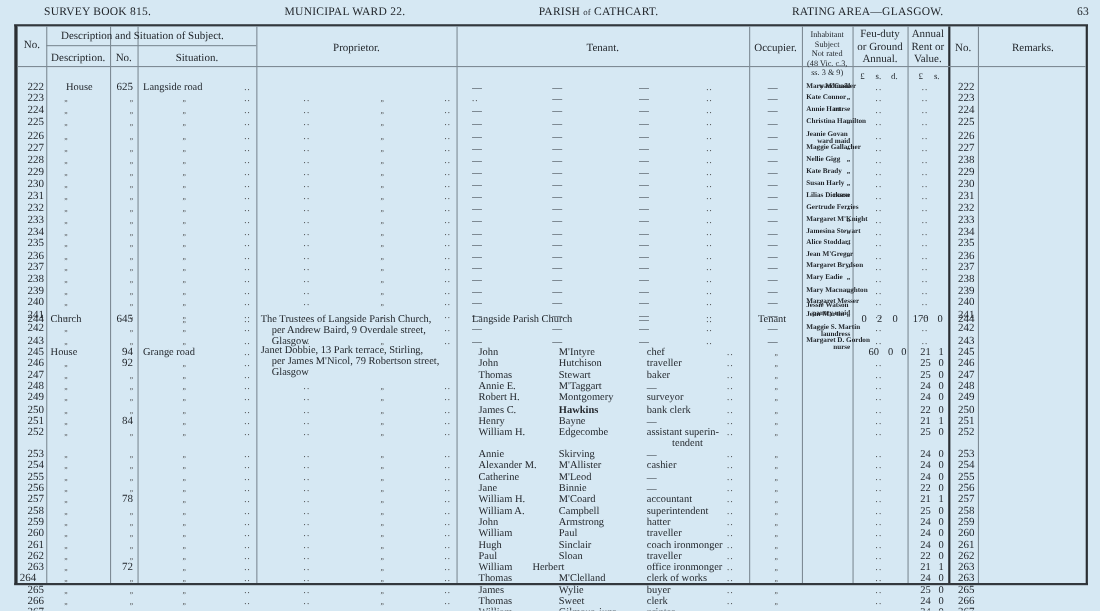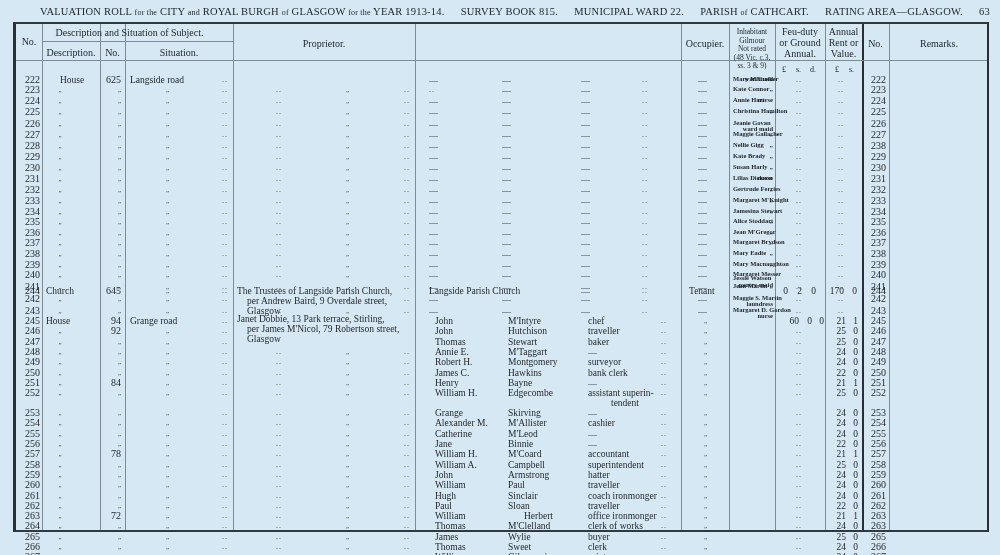--- a/index.html
+++ b/index.html
@@ -32,31 +32,20 @@
   .ditto { font-size:7px; color:#444; }
   .dots { font-size:8px; color:#333; letter-spacing:1px; }
   .dash { font-size:9px; }
   .tiny { font-size:6.5px; line-height:7px; font-weight:bold; }
   .money { font-size:9.5px; }
 </style>
 </head>
 <body>
 
 <div class="page-header">
-  <span>
-    <span>VALUATION ROLL</span>
-    <span class="sc">for the</span>
-    <span>CITY</span>
-    <span class="sc">and</span>
-    <span>ROYAL BURGH</span>
-    <span class="sc">of</span>
-    <span>GLASGOW</span>
-    <span class="sc">for the</span>
-    <span>YEAR 1913-14.</span>
-  </span>
   <span>SURVEY BOOK 815.</span>
   <span>MUNICIPAL WARD 22.</span>
   <span>
     <span>PARISH</span>
     <span class="sc">of</span>
     <span>CATHCART.</span>
   </span>
   <span>RATING AREA—GLASGOW.</span>
   <span>63</span>
 </div>
@@ -77,23 +66,24 @@
 
   <div class="hline" style="left:26px;width:191px;top:17px"></div>
   <div class="hline" style="left:0;right:0;top:36px"></div>
 
   <div class="hdr" style="left:0;width:26px;top:12px">No.</div>
   <div class="hdr" style="left:18px;width:191px;top:3px">Description and Situation of Subject.</div>
   <div class="hdr" style="left:26px;width:58px;top:23px">Description.</div>
   <div class="hdr" style="left:84px;width:25px;top:23px">No.</div>
   <div class="hdr" style="left:109px;width:108px;top:23px">Situation.</div>
   <div class="hdr" style="left:217px;width:182px;top:14px">Proprietor.</div>
+  <div class="hdr" style="left:399px;width:266px;top:14px">Tenant.</div>
   <div class="hdr" style="left:665px;width:48px;top:14px">Occupier.</div>
   <div class="hdr small" style="left:713px;width:46px;top:4px">
-    <div>Inhabitant Gilmour</div>
+    <div>Inhabitant Subject</div>
       <div>Not rated</div>
       <div>(48 Vic. c.3, ss. 3 &amp; 9)</div>
   </div>
   <div class="hdr" style="left:759px;width:50px;top:2px">
     <div>Feu-duty</div>
       <div>or Ground</div>
       <div>Annual.</div>
   </div>
   <div class="hdr" style="left:809px;width:37px;top:2px">
     <div>Annual</div>
@@ -667,21 +657,21 @@
       <div>
         <div class="cell num" style="top: 343.5px; left: 2px; width: 22px; text-align: right;">250</div>
         <div class="cell ditto" style="top: 343.5px; left: 34px; width: 20px; text-align: center;">„</div>
         <div class="cell ditto num" style="top: 343.5px; left: 85px; width: 20px; text-align: right;">„</div>
         <div class="cell ditto" style="top: 343.5px; left: 150px;">„</div>
         <div class="cell dots" style="top: 343.5px; left: 206px;">..</div>
         <div class="cell dots" style="top: 343.5px; left: 260px;">..</div>
         <div class="cell ditto" style="top: 343.5px; left: 330px;">„</div>
         <div class="cell dots" style="top: 343.5px; left: 388px;">..</div>
         <div class="cell " style="top: 343.5px; left: 419px;">James C.</div>
-        <div class="cell " style="top: 343.5px; left: 492px;">Hawkins</div>
+        <div class="cell " style="top: 343.5px; left: 492px; font-weight: bold;">Hawkins</div>
         <div class="cell " style="top: 343.5px; left: 572px;">bank clerk</div>
         <div class="cell dots" style="top: 343.5px; left: 645px;">..</div>
         <div class="cell ditto" style="top: 343.5px; left: 688px;">„</div>
         <div class="cell dots" style="top: 343.5px; left: 780px;">..</div>
         <div class="cell money" style="top: 343.5px; left: 810px; width: 20px; text-align: right;">22</div>
         <div class="cell money" style="top: 343.5px; left: 832px; width: 10px; text-align: right;">0</div>
         <div class="cell num" style="top: 343.5px; left: 846px; width: 24px; text-align: right;">250</div>
       </div>
       <div>
         <div class="cell num" style="top: 353.8px; left: 2px; width: 22px; text-align: right;">251</div>
@@ -724,21 +714,21 @@
       </div>
       <div>
         <div class="cell num" style="top: 384.1px; left: 2px; width: 22px; text-align: right;">253</div>
         <div class="cell ditto" style="top: 384.1px; left: 34px; width: 20px; text-align: center;">„</div>
         <div class="cell ditto num" style="top: 384.1px; left: 85px; width: 20px; text-align: right;">„</div>
         <div class="cell ditto" style="top: 384.1px; left: 150px;">„</div>
         <div class="cell dots" style="top: 384.1px; left: 206px;">..</div>
         <div class="cell dots" style="top: 384.1px; left: 260px;">..</div>
         <div class="cell ditto" style="top: 384.1px; left: 330px;">„</div>
         <div class="cell dots" style="top: 384.1px; left: 388px;">..</div>
-        <div class="cell " style="top: 384.1px; left: 419px;">Grange</div>
+        <div class="cell " style="top: 384.1px; left: 419px;">Annie</div>
         <div class="cell " style="top: 384.1px; left: 492px;">Skirving</div>
         <div class="cell dash" style="top: 384.1px; left: 572px;">—</div>
         <div class="cell dots" style="top: 384.1px; left: 645px;">..</div>
         <div class="cell ditto" style="top: 384.1px; left: 688px;">„</div>
         <div class="cell dots" style="top: 384.1px; left: 780px;">..</div>
         <div class="cell money" style="top: 384.1px; left: 810px; width: 20px; text-align: right;">24</div>
         <div class="cell money" style="top: 384.1px; left: 832px; width: 10px; text-align: right;">0</div>
         <div class="cell num" style="top: 384.1px; left: 846px; width: 24px; text-align: right;">253</div>
       </div>
       <div>
@@ -915,31 +905,31 @@
       <div>
         <div class="cell num" style="top: 487.1px; left: 2px; width: 22px; text-align: right;">263</div>
         <div class="cell ditto" style="top: 487.1px; left: 34px; width: 20px; text-align: center;">„</div>
         <div class="cell  num" style="top: 487.1px; left: 85px; width: 20px; text-align: right;">72</div>
         <div class="cell ditto" style="top: 487.1px; left: 150px;">„</div>
         <div class="cell dots" style="top: 487.1px; left: 206px;">..</div>
         <div class="cell dots" style="top: 487.1px; left: 260px;">..</div>
         <div class="cell ditto" style="top: 487.1px; left: 330px;">„</div>
         <div class="cell dots" style="top: 487.1px; left: 388px;">..</div>
         <div class="cell " style="top: 487.1px; left: 419px;">William</div>
-        <div class="cell " style="top: 487.1px; left: 508px; font-family: Liberation Serif, serif;">Herbert</div>
+        <div class="cell " style="top: 487.1px; left: 468px; font-family: Liberation Serif, serif;">Herbert</div>
         <div class="cell " style="top: 487.1px; left: 572px;">office ironmonger</div>
         <div class="cell dots" style="top: 487.1px; left: 645px;">..</div>
         <div class="cell ditto" style="top: 487.1px; left: 688px;">„</div>
         <div class="cell dots" style="top: 487.1px; left: 780px;">..</div>
         <div class="cell money" style="top: 487.1px; left: 810px; width: 20px; text-align: right;">21</div>
         <div class="cell money" style="top: 487.1px; left: 832px; width: 10px; text-align: right;">1</div>
         <div class="cell num" style="top: 487.1px; left: 846px; width: 24px; text-align: right;">263</div>
       </div>
       <div>
-        <div class="cell num" style="top: 497.4px; left: 2px; width: 22px; text-align: right;">264</div>
+        <div class="cell num" style="top: 497.4px; left: 2px; width: 22px; text-align: left;">264</div>
         <div class="cell ditto" style="top: 497.4px; left: 34px; width: 20px; text-align: center;">„</div>
         <div class="cell ditto num" style="top: 497.4px; left: 85px; width: 20px; text-align: right;">„</div>
         <div class="cell ditto" style="top: 497.4px; left: 150px;">„</div>
         <div class="cell dots" style="top: 497.4px; left: 206px;">..</div>
         <div class="cell dots" style="top: 497.4px; left: 260px;">..</div>
         <div class="cell ditto" style="top: 497.4px; left: 330px;">„</div>
         <div class="cell dots" style="top: 497.4px; left: 388px;">..</div>
         <div class="cell " style="top: 497.4px; left: 419px;">Thomas</div>
         <div class="cell " style="top: 497.4px; left: 492px;">M'Clelland</div>
         <div class="cell " style="top: 497.4px; left: 572px;">clerk of works</div>

